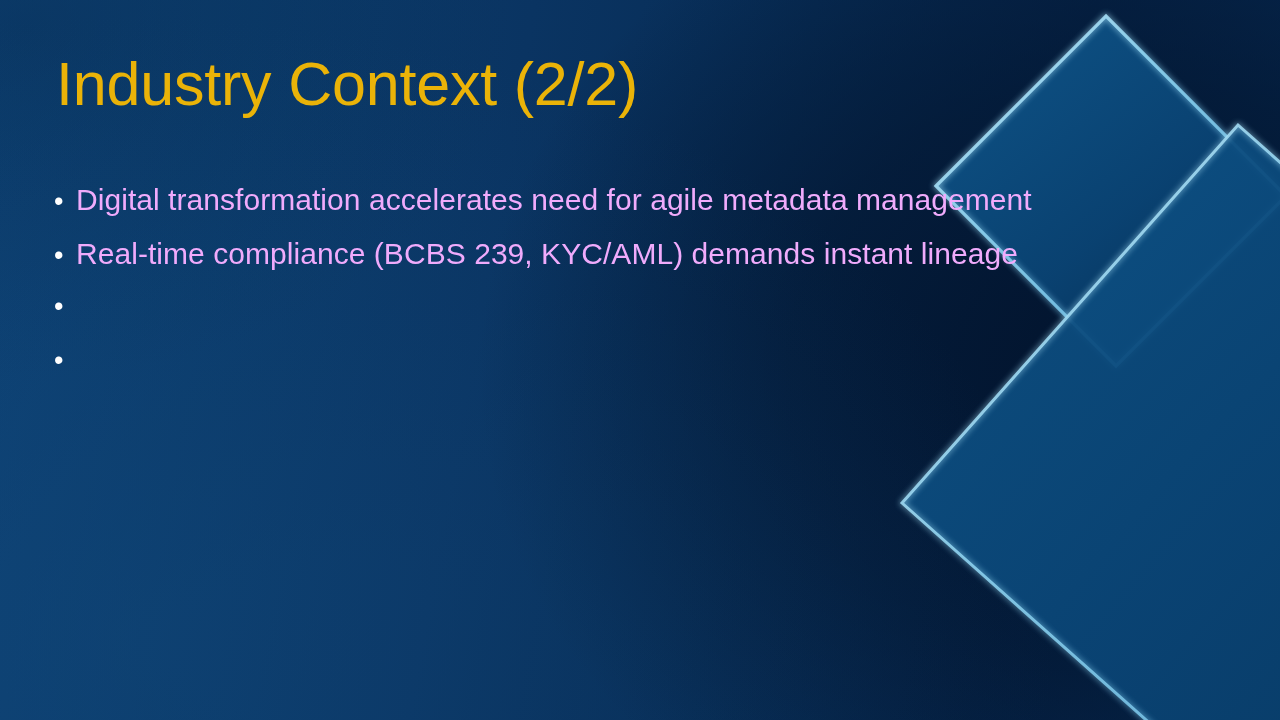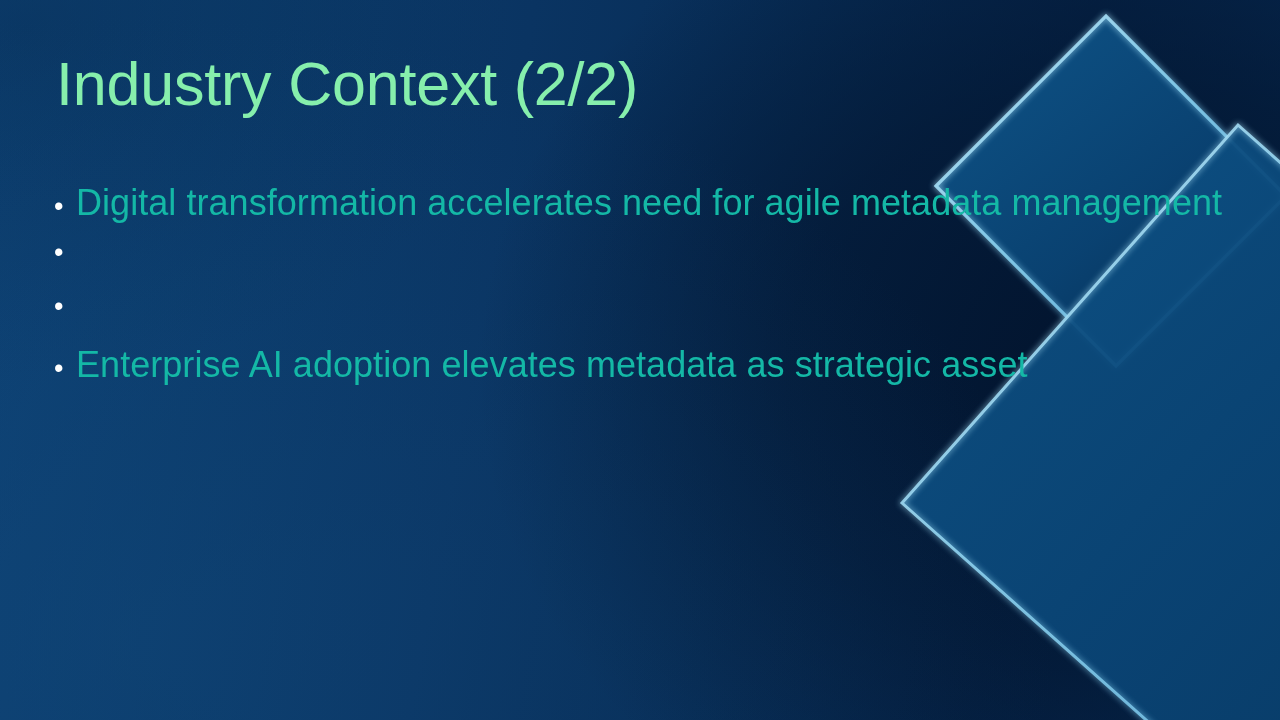--- a/index.html
+++ b/index.html
@@ -45,21 +45,21 @@
     position: absolute;
     inset: 0;
   }
   .slide-title {
     position: absolute;
     left: 56px;
     top: 52px;
     font-size: 61px;
     line-height: 1.08;
     font-weight: 400;
-    color: #86efac;
+    color: #eab308;
     letter-spacing: -0.2px;
     white-space: nowrap;
   }
   .bullet-list {
     position: absolute;
     left: 54px;
     top: 185px;
     width: 1100px;
   }
   .bullet-row {
@@ -68,22 +68,22 @@
     height: 54px;
   }
   .bullet-mark {
     width: 22px;
     flex: 0 0 22px;
     color: #ffffff;
     font-size: 27px;
     line-height: 1;
   }
   .bullet-text {
-    color: #14b8a6;
-    font-size: 36px;
+    color: #f0abfc;
+    font-size: 30px;
     line-height: 1;
     font-weight: 400;
     letter-spacing: 0.05px;
     white-space: nowrap;
   }
 </style>
 </head>
 <body>
 
 <div id="slide">
@@ -139,26 +139,26 @@
 
     <div class="bullet-list">
 
       <div class="bullet-row">
         <span class="bullet-mark">•</span>
         <span class="bullet-text">Digital transformation accelerates need for agile metadata management</span>
       </div>
 
       <div class="bullet-row">
         <span class="bullet-mark">•</span>
+        <span class="bullet-text">Real-time compliance (BCBS 239, KYC/AML) demands instant lineage</span>
       </div>
 
       <div class="bullet-row">
         <span class="bullet-mark">•</span>
       </div>
 
       <div class="bullet-row">
         <span class="bullet-mark">•</span>
-        <span class="bullet-text">Enterprise AI adoption elevates metadata as strategic asset</span>
       </div>
 
     </div>
   </div>
 </div>
 
 </body></html>

